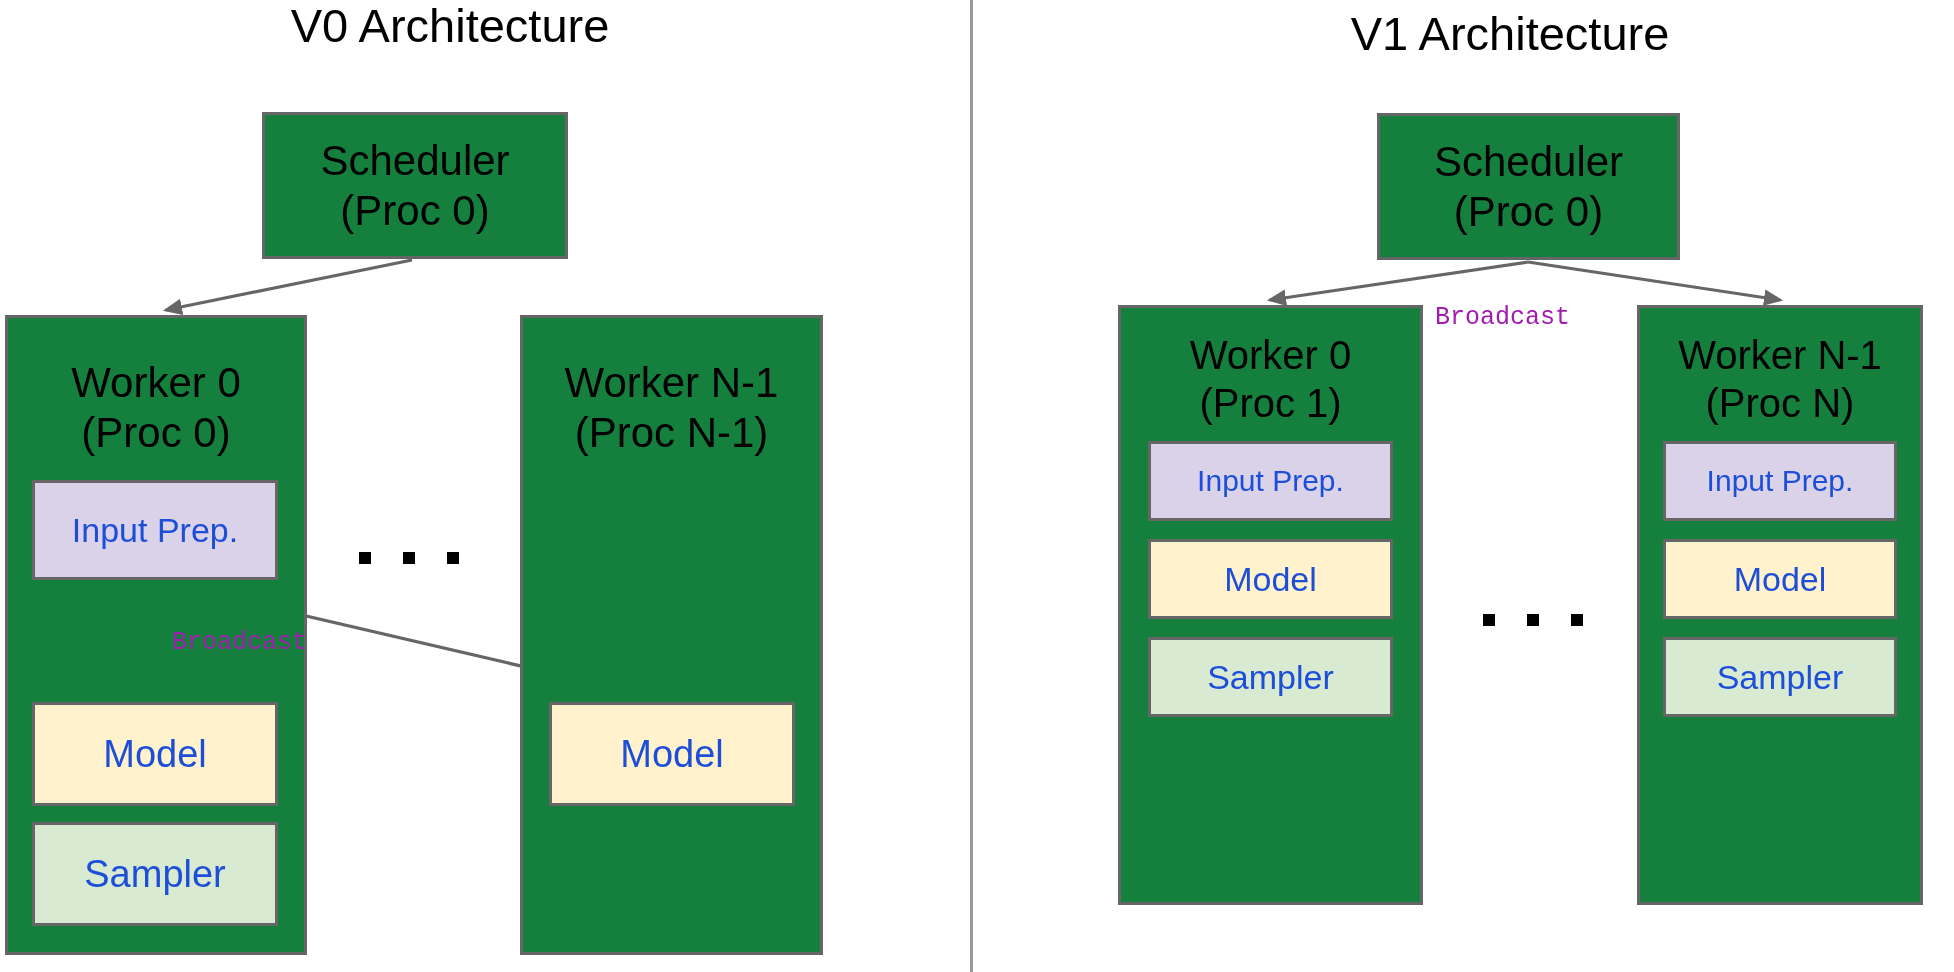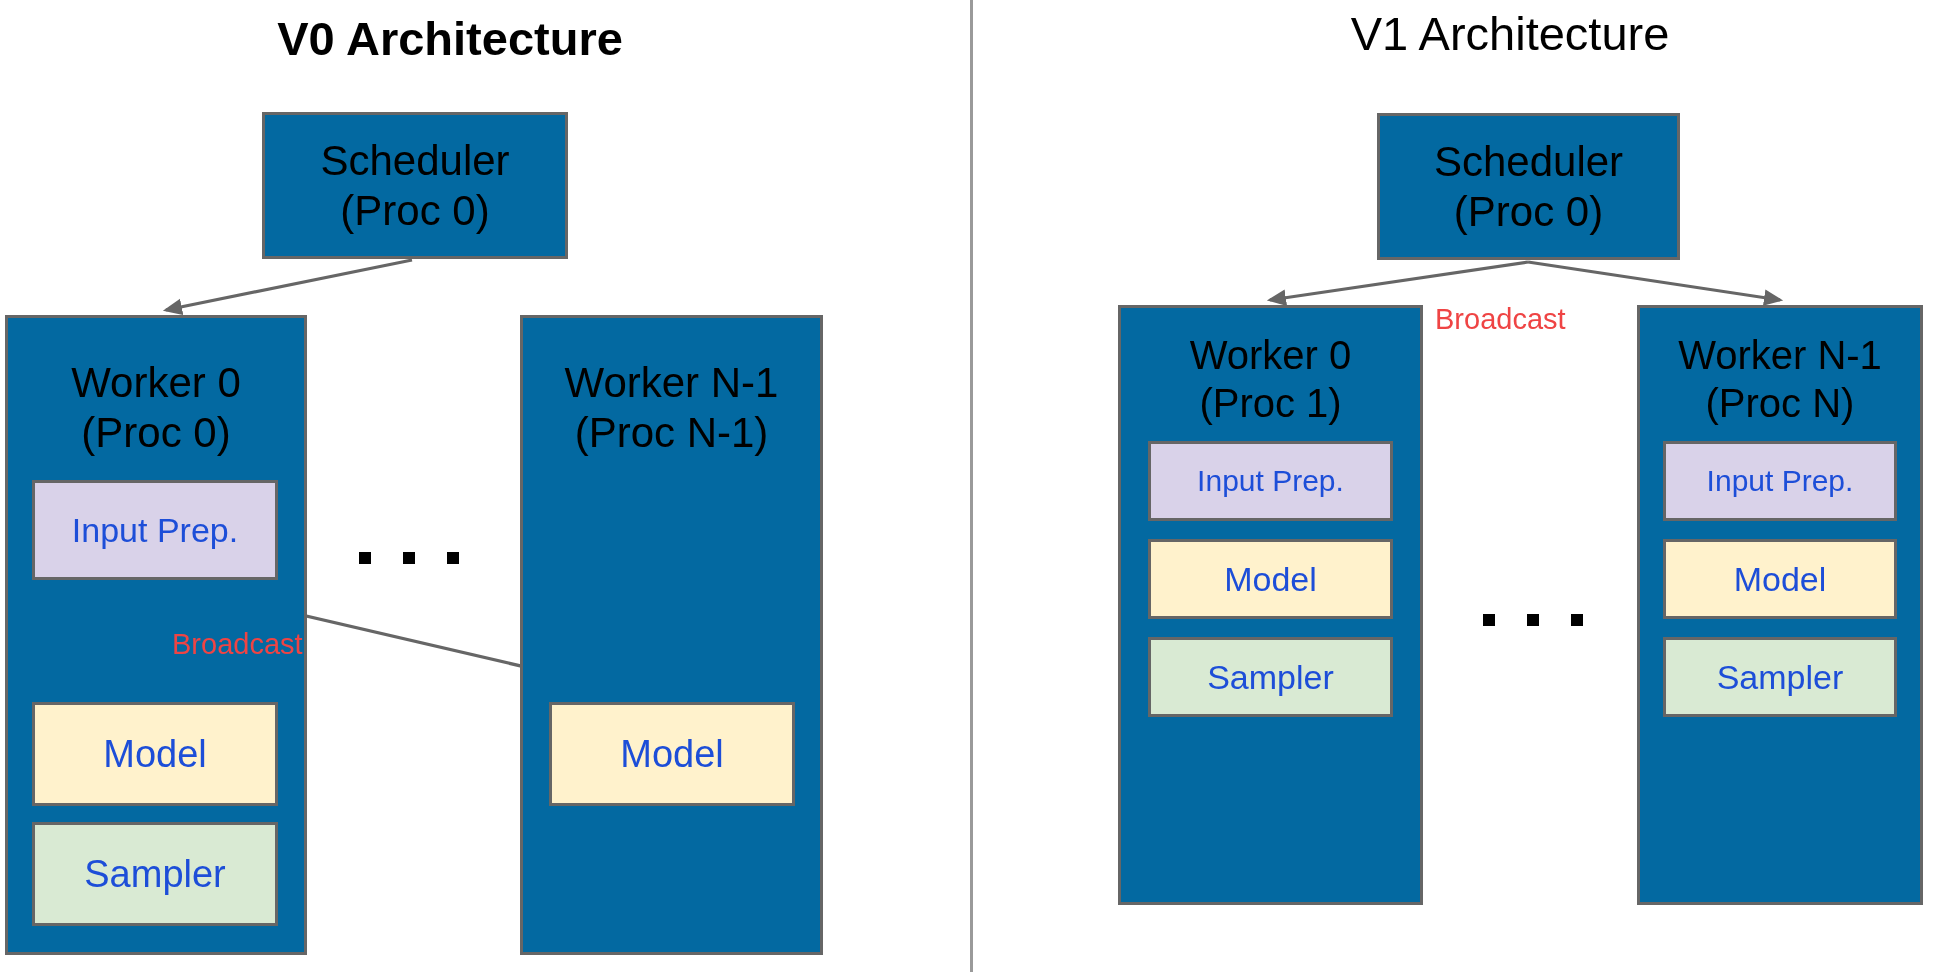--- a/index.html
+++ b/index.html
@@ -24,21 +24,21 @@
     white-space: nowrap;
   }
   .divider {
     position: absolute;
     background: #9a9a9a;
   }
   .node {
     position: absolute;
     box-sizing: border-box;
     border: 3px solid #666666;
-    background: #0369a1;
+    background: #15803d;
     color: #000000;
     text-align: center;
     line-height: 1.18;
     white-space: pre-line;
   }
   .node.center-label {
     display: flex;
     align-items: center;
     justify-content: center;
   }
@@ -62,23 +62,24 @@
     box-sizing: border-box;
     border: 3px solid #666666;
     display: flex;
     align-items: center;
     justify-content: center;
     color: #1d4ed8;
     text-align: center;
   }
   .edge-label {
     position: absolute;
-    font-size: 29px;
-    color: #ef4444;
+    font-size: 25px;
+    color: #a21caf;
     white-space: nowrap;
+    font-family: Liberation Mono, monospace;
   }
   .ellipsis {
     position: absolute;
     display: flex;
     gap: 32px;
     align-items: center;
   }
   .ellipsis .dot {
     width: 12px;
     height: 12px;
@@ -111,21 +112,21 @@
 
     <line x1="160" y1="582" x2="667" y2="700" stroke="#666666" stroke-width="3.2" marker-end="url(#arrowhead)"></line>
 
     <line x1="1528" y1="262" x2="1270" y2="300" stroke="#666666" stroke-width="3.2" marker-end="url(#arrowhead)"></line>
 
     <line x1="1528" y1="262" x2="1780" y2="300" stroke="#666666" stroke-width="3.2" marker-end="url(#arrowhead)"></line>
   </svg>
 
   <div class="divider" style="left:970px; top:0px; width:3px; height:972px;"></div>
 
-  <div class="panel-title" style="left:0px; top:13px; width:900px;font-weight:bold;">V0 Architecture</div>
+  <div class="panel-title" style="left:0px; top:0; width:900px;">V0 Architecture</div>
 
   <div class="node center-label" style="left:262px; top:112px; width:306px; height:147px; font-size:42px;">
     <span class="node-text">Scheduler
 (Proc 0)</span>
   </div>
 
   <div class="node top-label" style="left:5px; top:315px; width:302px; height:640px;">
     <div class="container-title" style="top:40px; font-size:42px; line-height:1.2;">Worker 0
 (Proc 0)</div>
   </div>

